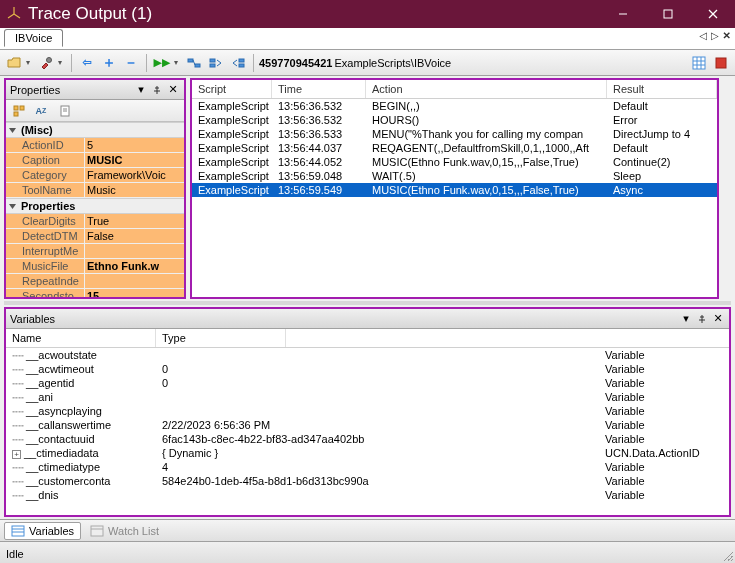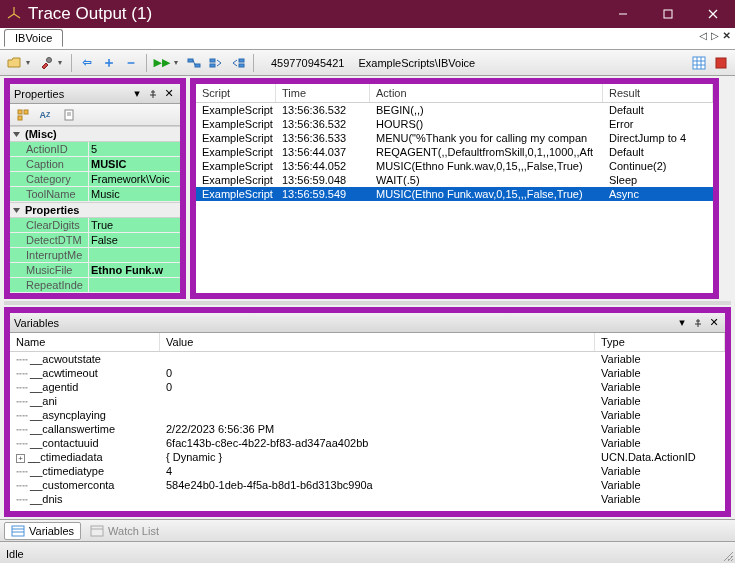--- a/index.html
+++ b/index.html
@@ -12,26 +12,26 @@
 
   .tabstrip { background: #fff; border-bottom: 1px solid #a0a0a0; height: 22px; display: flex; align-items: flex-start; padding: 0 4px; position:relative; }
   .tabstrip .tab { border: 1px solid #808080; border-bottom: 1px solid #fff; background:#fff; padding: 2px 10px; border-radius: 3px 3px 0 0; position:relative; top:1px; }
   .tabstrip .rightctl { position:absolute; right:4px; top:2px; display:flex; gap:4px; }
   .tabstrip .rightctl span { font-size:10px; color:#333; }
 
   .toolbar { background: linear-gradient(#f8f8f8,#e4e4e4); border-bottom:1px solid #a0a0a0; height: 26px; display:flex; align-items:center; padding:0 4px; gap:2px; }
   .toolbar .sep { width:1px; height:18px; background:#b0b0b0; margin:0 3px; }
   .tbtn { width:20px; height:20px; display:flex; align-items:center; justify-content:center; border-radius:2px; }
   .dd { width:8px; font-size:8px; color:#555; }
-  .toolbar-text { font-weight:normal; margin:0 12px; }
+  .toolbar-text { font-weight:bold; margin:0 0; }
   .toolbar-text2 { margin-right:6px; }
   .toolbar .spacer { flex:1; }
 
   .mainrow { display:flex; height: 225px; }
-  .panel { border:6px solid #a21caf; background:#86efac; display:flex; flex-direction:column; }
+  .panel { border:2px solid #a21caf; background:#fdba74; display:flex; flex-direction:column; }
   .panel-header { background: linear-gradient(#f0f0f0,#d8d8d8); border-bottom:1px solid #a0a0a0; height:20px; display:flex; align-items:center; padding:0 4px; font-size:11px; }
   .panel-header .ph-title { flex:1; }
   .panel-header .ph-btn { width:14px; height:14px; margin-left:2px; display:flex; align-items:center; justify-content:center; }
 
   .left-panel { width: 182px; margin:2px 2px 2px 4px; }
   .right-panel { flex:1; margin:2px 16px 2px 2px; }
 
   .propgrid-tb { height:22px; background:linear-gradient(#f8f8f8,#e8e8e8); border-bottom:1px solid #c0c0c0; display:flex; align-items:center; padding:0 3px; gap:2px;}
   .propgrid { flex:1; overflow:auto; }
   .propgrid .cat { background:#eee; border-top:1px solid #d0d0d0; border-bottom:1px solid #d0d0d0; padding:1px 2px; display:flex; align-items:center; gap:4px; font-weight:normal;}
@@ -325,21 +325,20 @@
     <span class="ph-btn">▾</span>
     <span class="ph-btn">
         <svg width="10" height="10">
           <path d="M5 1v5M3 3h4M2 6h6M5 6v3" stroke="#333" fill="none"></path>
         </svg>
       </span>
     <span class="ph-btn">✕</span>
   </div>
   <div class="vars-head">
     <div class="vc-name">Name</div>
-    <div class="vc-value">Value</div>
     <div class="vc-type">Type</div>
   </div>
   <div class="vars-rows" id="varsrows">
       <div class="vrow">
         <div class="vc-name"><span class="tree-prefix">⋯⋯</span>__acwoutstate</div>
         <div class="vc-value"></div>
         <div class="vc-type">Variable</div>
       </div>
       <div class="vrow">
         <div class="vc-name"><span class="tree-prefix">⋯⋯</span>__acwtimeout</div>

